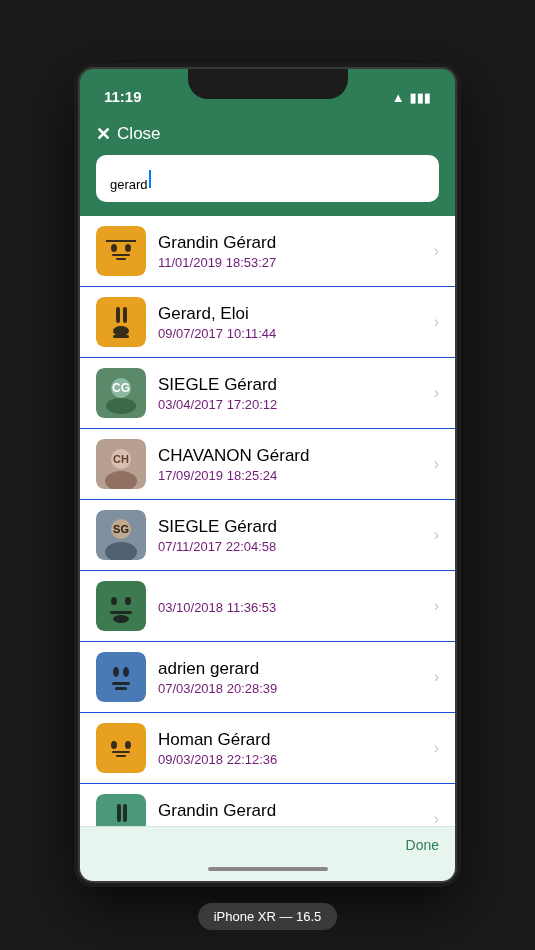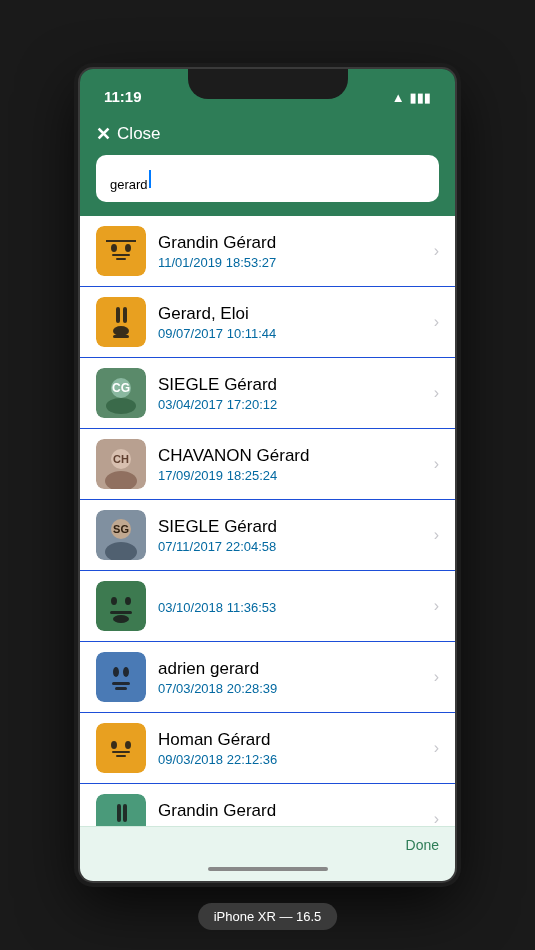--- a/index.html
+++ b/index.html
@@ -116,21 +116,21 @@
     .contact-info {
       flex: 1;
     }
     .contact-name {
       font-size: 17px;
       color: #000;
       font-weight: 400;
     }
     .contact-date {
       font-size: 13px;
-      color: #0369a1;
+      color: #701a75;
       margin-top: 2px;
     }
     .chevron {
       color: #c7c7cc;
       font-size: 16px;
       margin-left: 8px;
     }
     
     .footer {
       background: #e8f5ef;

